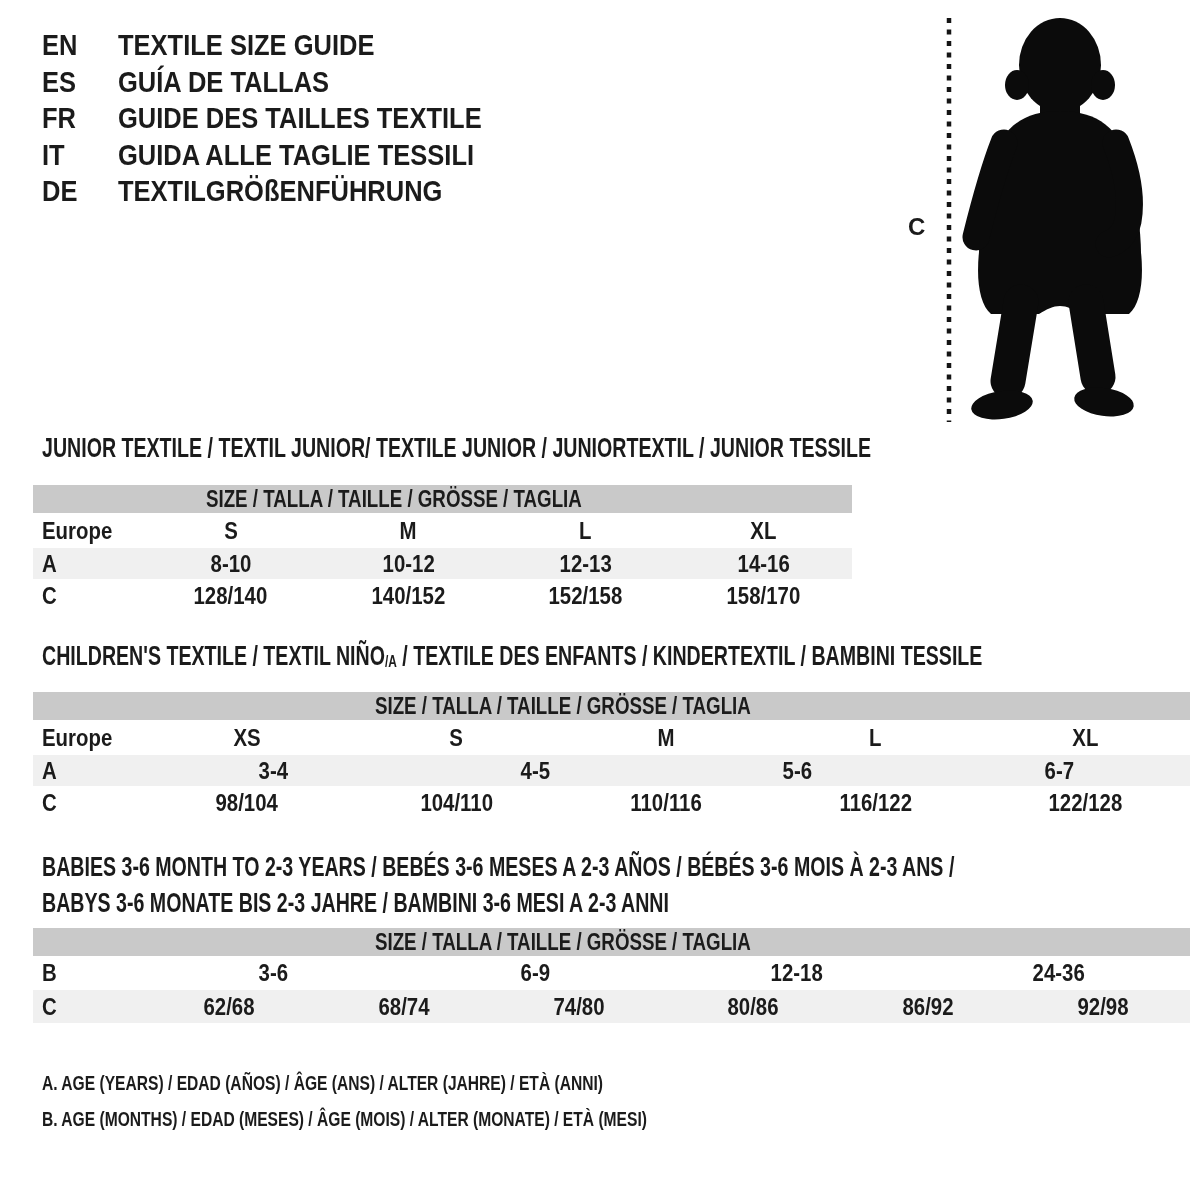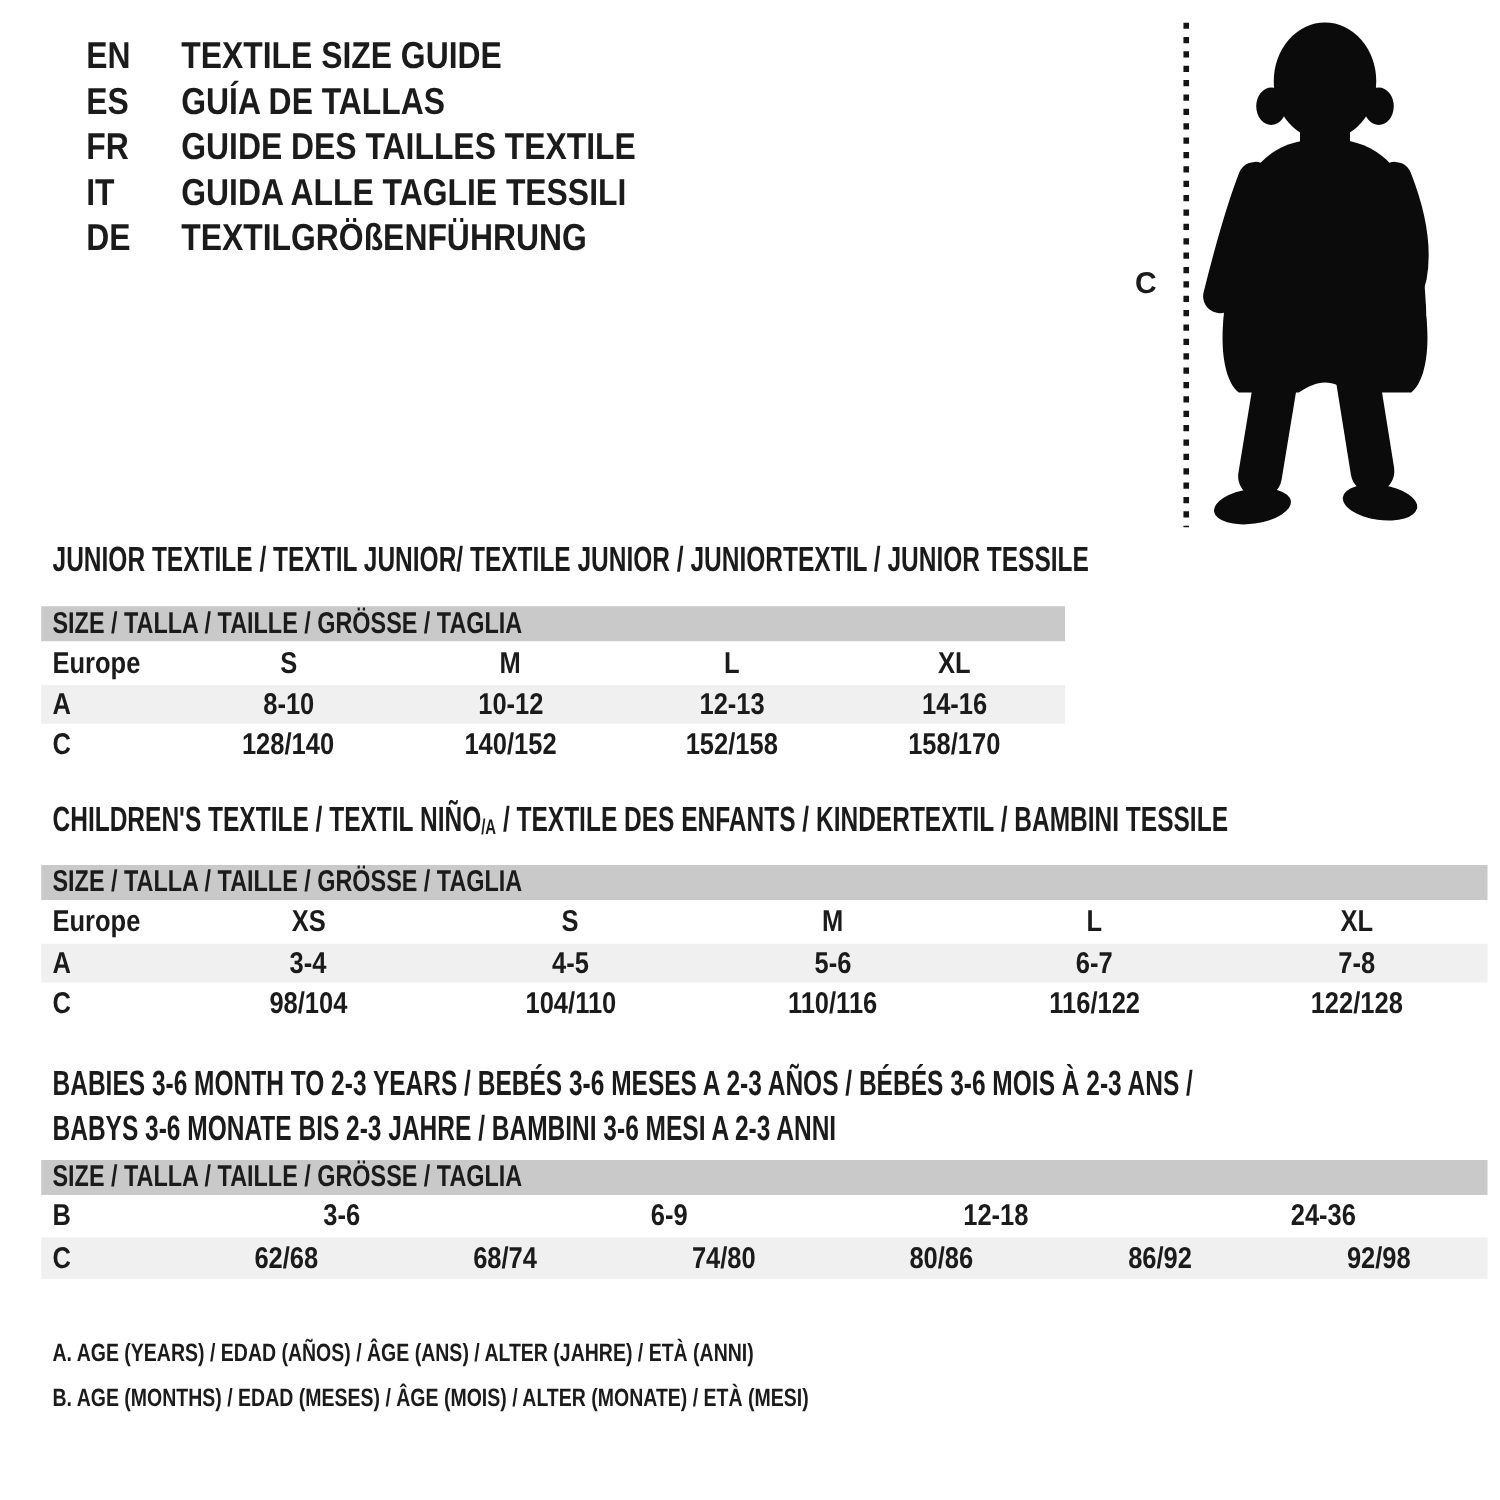--- a/index.html
+++ b/index.html
@@ -12,21 +12,21 @@
   .page{position:relative;width:1200px;height:1200px;background:#fff;overflow:hidden;}
   .abs{position:absolute;}
 
   
   .sx70{display:inline-block;transform:scaleX(0.70);transform-origin:0 50%;white-space:nowrap;}
   .sx78{display:inline-block;transform:scaleX(0.78);transform-origin:0 50%;white-space:nowrap;}
   .sx85{display:inline-block;transform:scaleX(0.85);transform-origin:0 50%;white-space:nowrap;}
   .sx85c{display:inline-block;transform:scaleX(0.85);transform-origin:50% 50%;white-space:nowrap;}
 
   
-  .lang-block{left:42px;top:27px;margin-left:27px;}
+  .lang-block{left:42px;top:27px;}
   .lang-row{display:flex;height:36.5px;line-height:36.5px;font-size:30px;}
   .lang-code{width:76px;}
 
   
   .figure{left:900px;top:10px;width:300px;height:425px;}
   .dotline{position:absolute;left:45px;top:8px;}
   .fig-c{position:absolute;left:8px;top:203px;font-size:24px;}
   .silhouette{position:absolute;left:60px;top:5px;width:185px;height:410px;}
 
   
@@ -34,21 +34,21 @@
   .t-junior{left:42px;top:433px;}
   .t-children{left:42px;top:641px;}
   .t-babies{left:42px;top:849px;line-height:35.5px;}
   .sub-a{font-size:17px;vertical-align:-2px;letter-spacing:0;}
 
   
   .table{position:absolute;left:33px;}
   .tbl-junior{top:485px;width:819px;}
   .tbl-children{top:692px;width:1157px;}
   .tbl-babies{top:928px;width:1157px;}
-  .bar{height:28px;line-height:28px;background:#c9c9c9;padding-left:9px;font-size:24px;}
+  .bar{height:28px;line-height:28px;background:#c9c9c9;padding-left:9px;font-size:24px;text-align:center;}
   .tr{display:flex;align-items:center;}
   .tr.shaded{background:#f0f0f0;}
   .r-euro{height:35px;line-height:35px;}
   .r-mid{height:31px;line-height:31px;}
   .r-last{height:33px;line-height:33px;}
   .r-b{height:34px;line-height:34px;}
   .td0{width:100px;padding-left:9px;font-size:24px;}
   .td{flex:1;text-align:center;font-size:24px;}
 
   
@@ -154,21 +154,20 @@
       <div class="td"><span class="sx85c">M</span></div>
       <div class="td"><span class="sx85c">L</span></div>
       <div class="td"><span class="sx85c">XL</span></div>
     </div>
     <div class="tr r-mid shaded">
       <div class="td0"><span class="sx85">A</span></div>
       <div class="td"><span class="sx85c">3-4</span></div>
       <div class="td"><span class="sx85c">4-5</span></div>
       <div class="td"><span class="sx85c">5-6</span></div>
       <div class="td"><span class="sx85c">6-7</span></div>
-      <div class="td"><span class="sx85c">7-8</span></div>
     </div>
     <div class="tr r-last">
       <div class="td0"><span class="sx85">C</span></div>
       <div class="td"><span class="sx85c">98/104</span></div>
       <div class="td"><span class="sx85c">104/110</span></div>
       <div class="td"><span class="sx85c">110/116</span></div>
       <div class="td"><span class="sx85c">116/122</span></div>
       <div class="td"><span class="sx85c">122/128</span></div>
     </div>
   </div>

